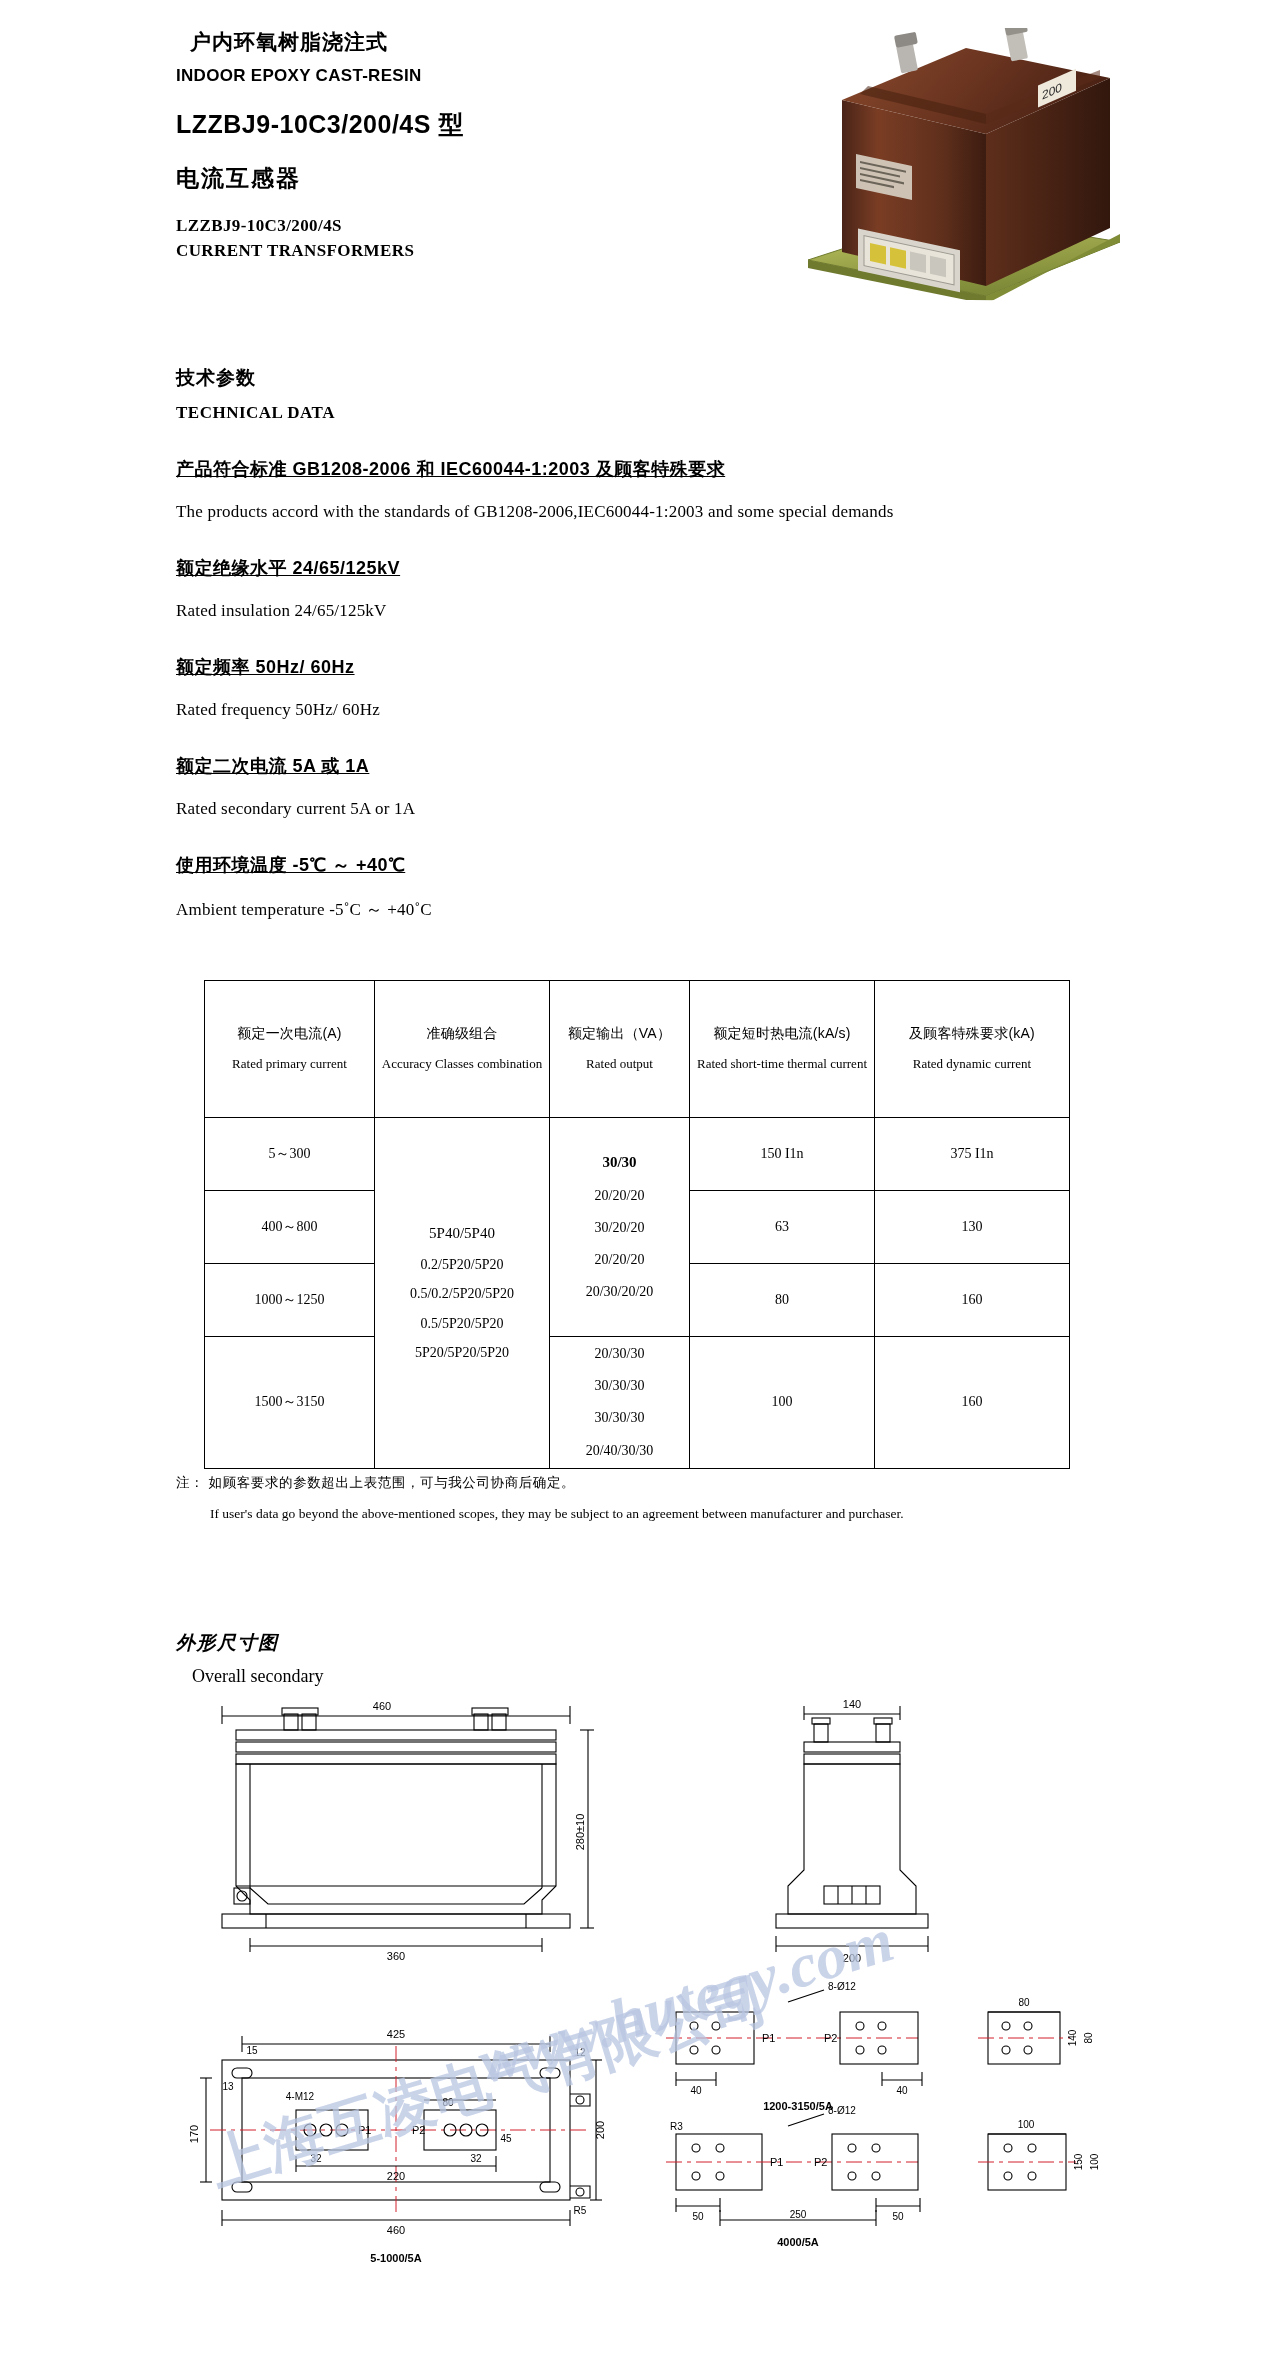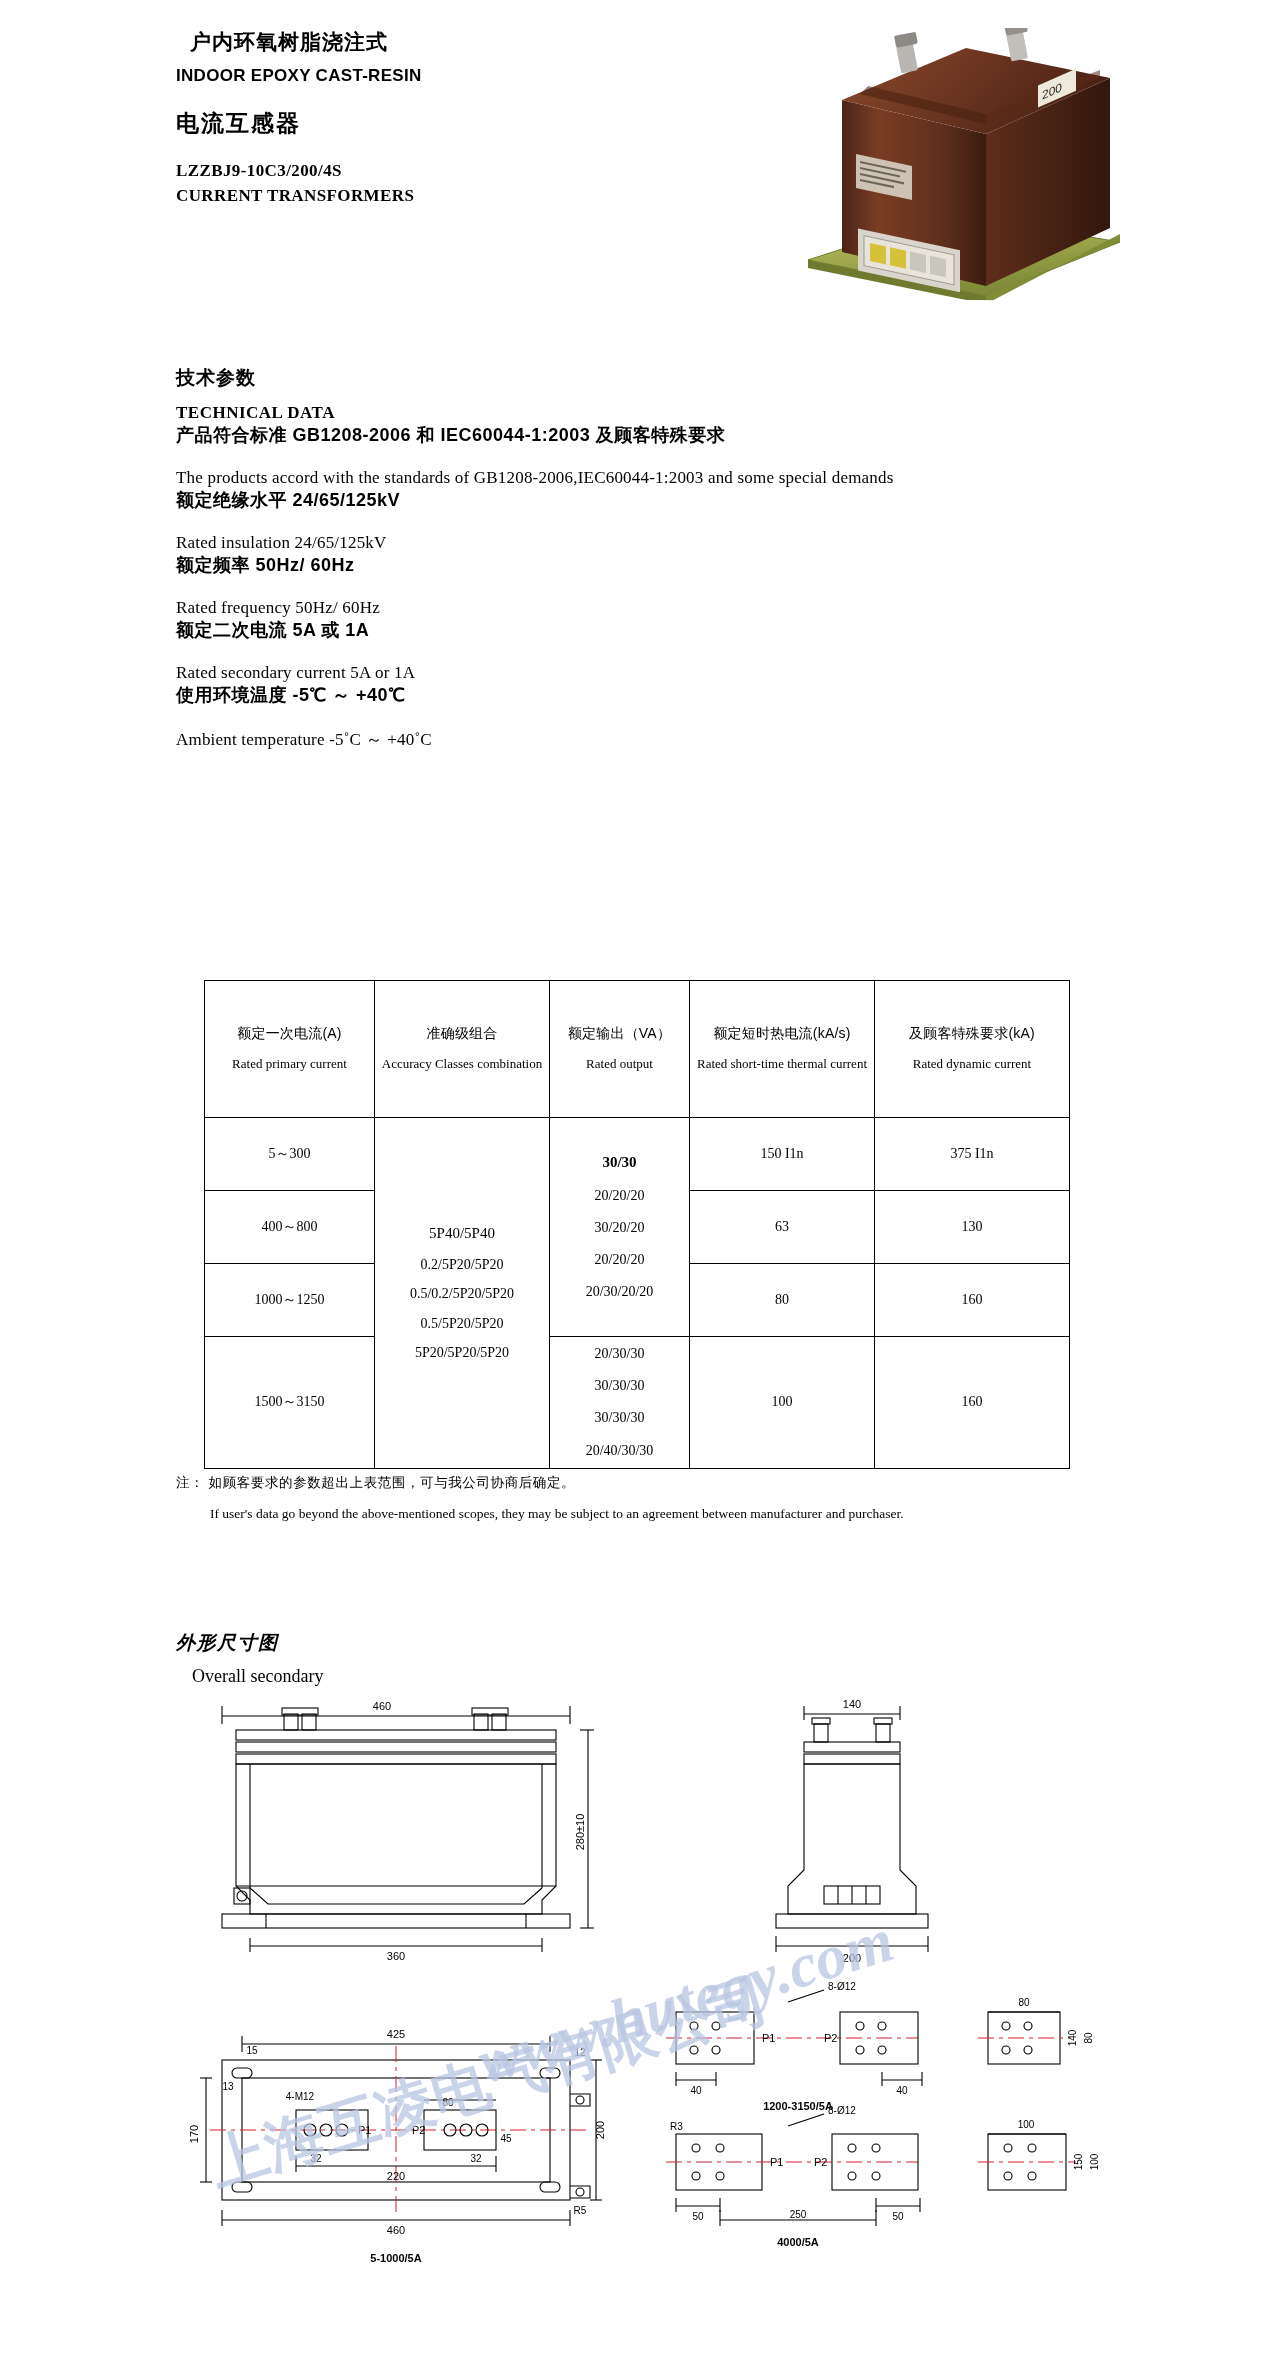--- a/index.html
+++ b/index.html
@@ -83,20 +83,22 @@
     font-weight:bold;
     font-size:17px;
     margin-top:12px;
     letter-spacing:.5px;
   }
   .row-cn{
     font-family:"Liberation Sans", sans-serif;
     font-weight:bold;
     font-size:18px;
     letter-spacing:.5px;
+    margin-top:34px;
+    text-decoration:underline;
   }
   .row-en{
     font-size:17px;
     margin-top:21px;
     letter-spacing:.2px;
   }
   
   .spec-wrap{
     position:absolute;
     left:204px;
@@ -211,20 +213,21 @@
   svg text{ font-family:"Liberation Sans", sans-serif; }
 </style>
 </head>
 <body>
 
 <div class="page">
 
   <div class="head">
     <div class="h-cn1">户内环氧树脂浇注式</div>
     <div class="h-en1">INDOOR EPOXY CAST-RESIN</div>
+    <div class="h-model">LZZBJ9-10C3/200/4S 型</div>
     <div class="h-cn2">电流互感器</div>
     <div class="h-en2">
       <div>LZZBJ9-10C3/200/4S</div>
       <div>CURRENT  TRANSFORMERS</div>
     </div>
   </div>
 
   <div class="photo">
     <svg width="350" height="320" viewBox="0 0 350 320">
       <defs>

